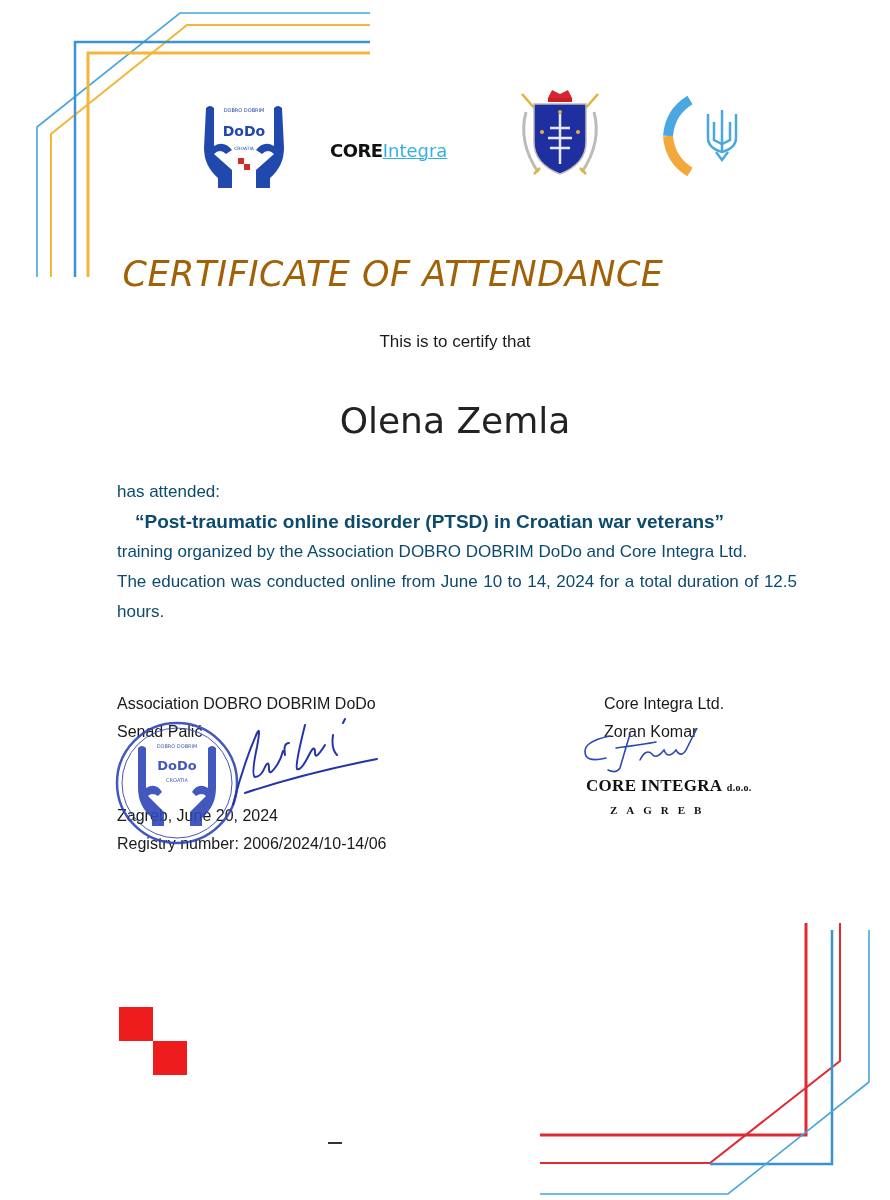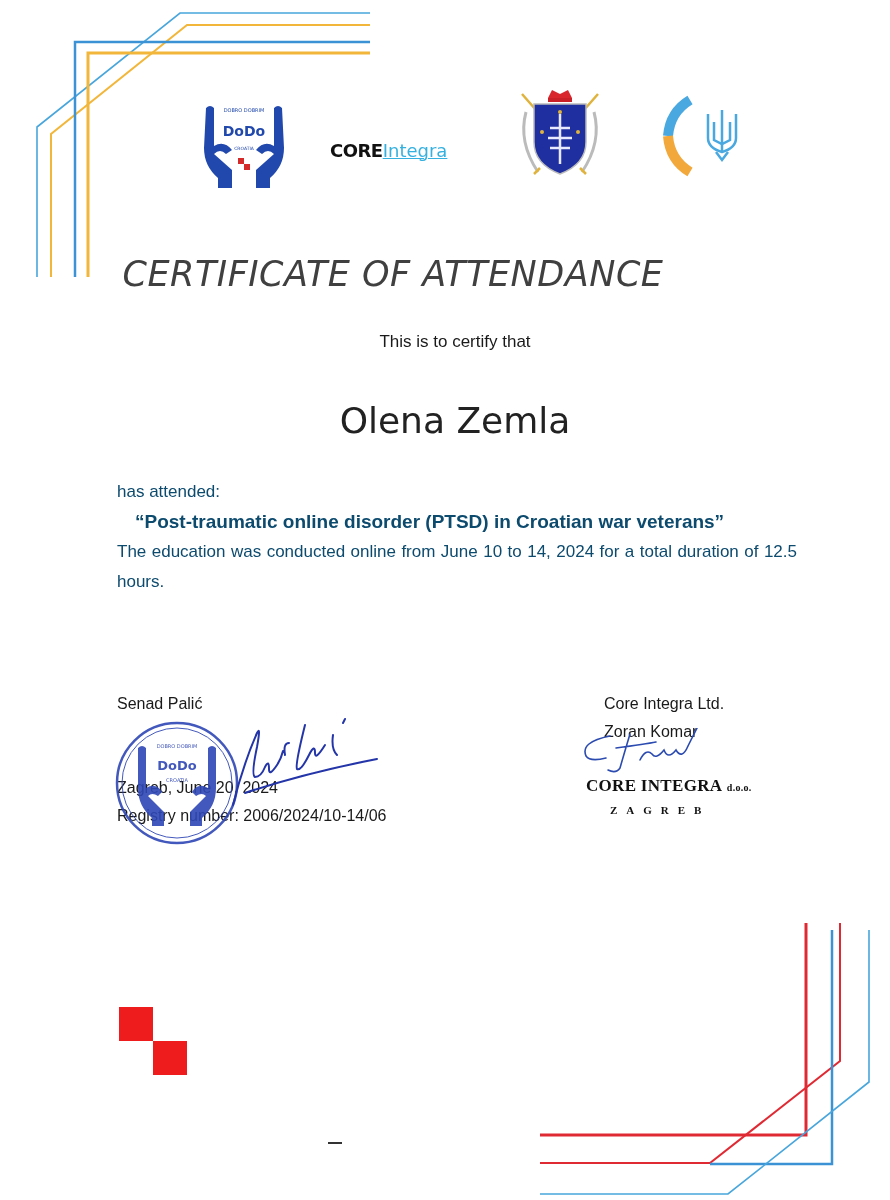--- a/index.html
+++ b/index.html
@@ -8,21 +8,21 @@
     background: #ffffff;
     font-family: "Liberation Sans", sans-serif;
     color: #1a1a1a;
   }
   .abs { position: absolute; }
   svg.deco { position: absolute; left: 0; top: 0; }
   .logo-row { position: absolute; top: 88px; left: 0; width: 890px; height: 100px; }
   .title {
     position: absolute; top: 254px; left: 0; width: 786px; text-align: center;
     font-family: "DejaVu Sans", sans-serif; font-style: italic;
-    font-size: 35px; letter-spacing: 0.5px; color: #404040; font-weight: normal;
+    font-size: 35px; letter-spacing: 0.5px; color: #a16207; font-weight: normal;
   }
   .certify {
     position: absolute; top: 332px; left: 0; width: 910px; text-align: center;
     font-size: 17px; color: #1a1a1a;
   }
   .name {
     position: absolute; top: 400px; left: 0; width: 910px; text-align: center;
     font-family: "DejaVu Sans", sans-serif; font-size: 36px; color: #222;
   }
   .body-text {
@@ -107,24 +107,26 @@
   </svg>
 </div>
 
 <div class="title">CERTIFICATE OF ATTENDANCE</div>
 <div class="certify">This is to certify that</div>
 <div class="name">Olena Zemla</div>
 
 <div class="body-text" style="top:477px;">
   <div>has attended:</div>
   <div class="course">“Post-traumatic online disorder (PTSD) in Croatian war veterans”</div>
+  <div class="just">training organized by the Association DOBRO DOBRIM DoDo and Core Integra Ltd.</div>
   <div class="just">The education was conducted online from June 10 to 14, 2024 for a total duration of 12.5 hours.</div>
 </div>
 
 <div class="sig-left">
+  <div>Association DOBRO DOBRIM DoDo</div>
   <div>Senad Palić</div>
   <div style="height:56px"></div>
   <div>Zagreb, June 20, 2024</div>
   <div>Registry number: 2006/2024/10-14/06</div>
 </div>
 
 <svg class="abs" style="left:112px;top:718px;opacity:0.9" width="130" height="130" viewBox="0 0 130 130">
   <circle cx="65" cy="65" r="60" fill="none" stroke="#2f47b5" stroke-width="2.5"></circle>
   <circle cx="65" cy="65" r="55" fill="none" stroke="#2f47b5" stroke-width="1"></circle>
   <path d="M26,30 q4,-4 8,0 l0,40 q10,-6 16,4 l-4,4 q-6,-4 -10,0 l16,16 0,14 -12,0 0,-8 q-14,-12 -14,-30 z" fill="#2f47b5"></path>

